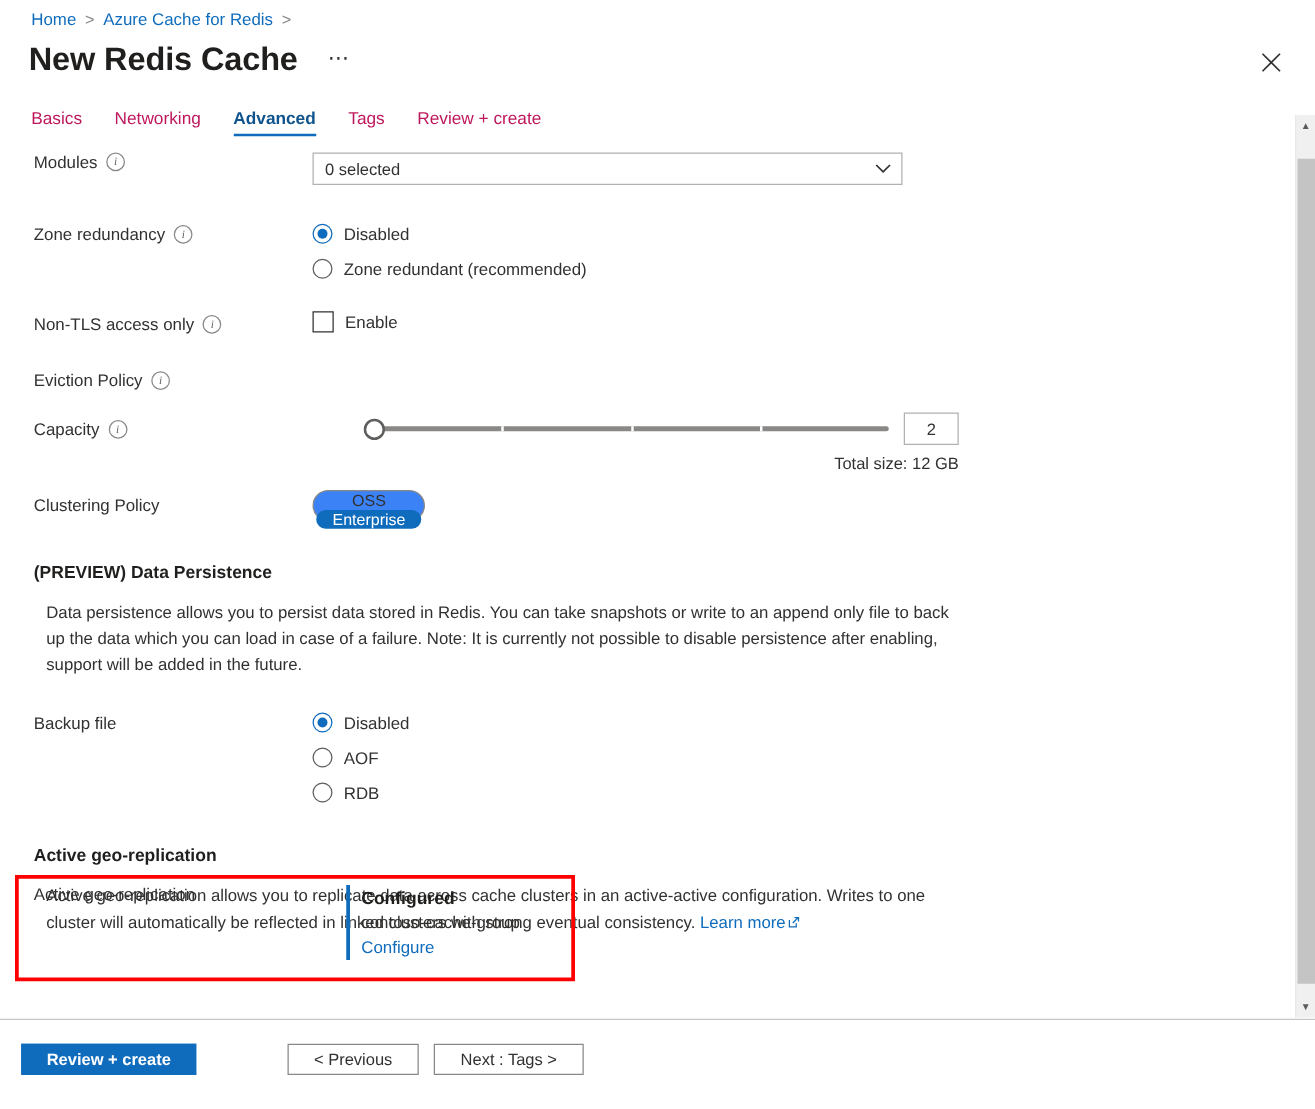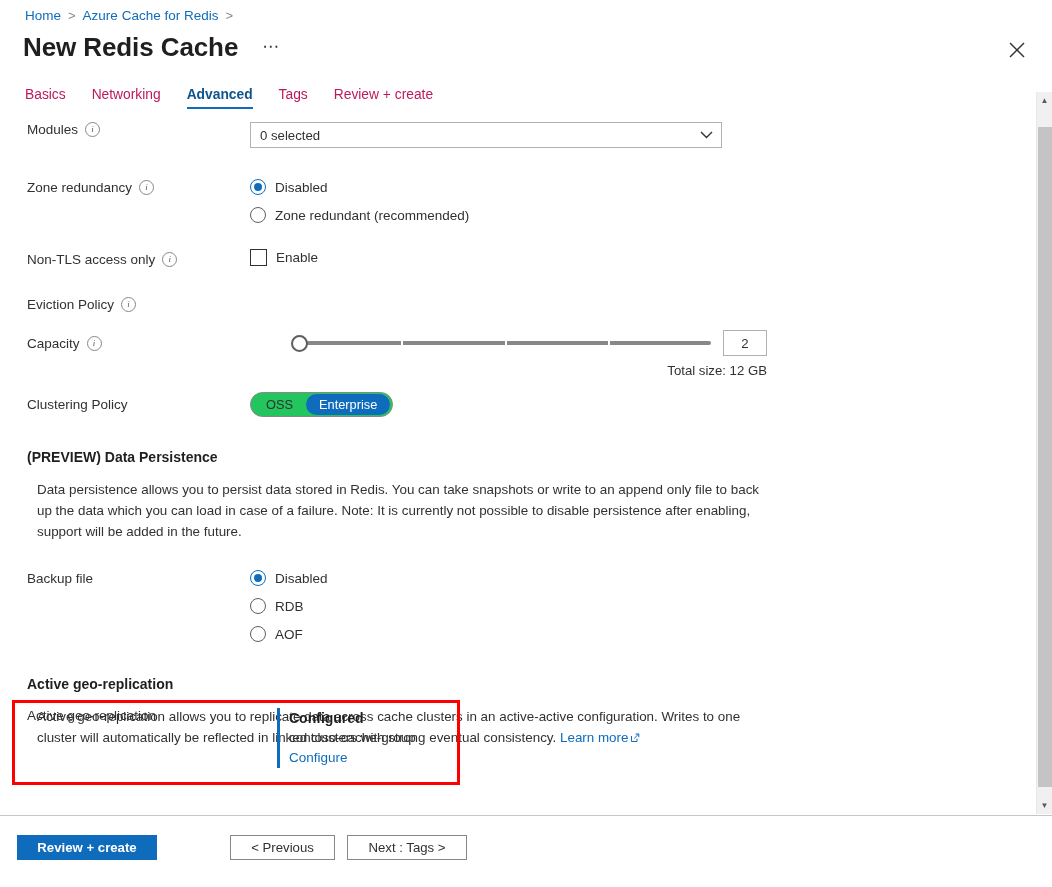--- a/index.html
+++ b/index.html
@@ -268,21 +268,22 @@
 
   
   .pill {
     display: inline-flex;
     align-items: center;
     border: 1px solid #8a8886;
     border-radius: 13px;
     height: 25px;
     padding: 0 2px;
     box-sizing: border-box;
-    background: #22c55e;
+    background: #3b82f6;
+    flex-direction: column;
   }
   .pill-opt {
     height: 21px;
     border-radius: 11px;
     padding: 0 13px;
     display: flex;
     align-items: center;
     font-size: 12.8px;
     color: #323130;
     cursor: pointer;
@@ -543,25 +544,25 @@
     <div class="lbl" style="height:24px;">
       <span>Backup file</span>
     </div>
     <div class="ctl">
       <div class="radio-item">
         <span class="radio sel"></span>
         <span>Disabled</span>
       </div>
       <div class="radio-item" style="margin-top:4px;">
         <span class="radio"></span>
-        <span>RDB</span>
+        <span>AOF</span>
       </div>
       <div class="radio-item" style="margin-top:4px;">
         <span class="radio"></span>
-        <span>AOF</span>
+        <span>RDB</span>
       </div>
     </div>
   </div>
 
   <div class="sec-head" style="margin-top:30px;">Active geo-replication</div>
   <div class="para" style="margin-top:14px;">
     <span>Active geo-replication allows you to replicate data across cache clusters in an active-active configuration. Writes to one cluster will automatically be reflected in linked clusters with strong eventual consistency.</span>
     <span class="link">
       <span>Learn more</span><svg class="ext-icon" width="10" height="10" viewBox="0 0 10 10">
           <path d="M1.5,3 L1.5,8.5 L7,8.5 L7,5.6" fill="none" stroke="#0f6cbd" stroke-width="1"></path>

